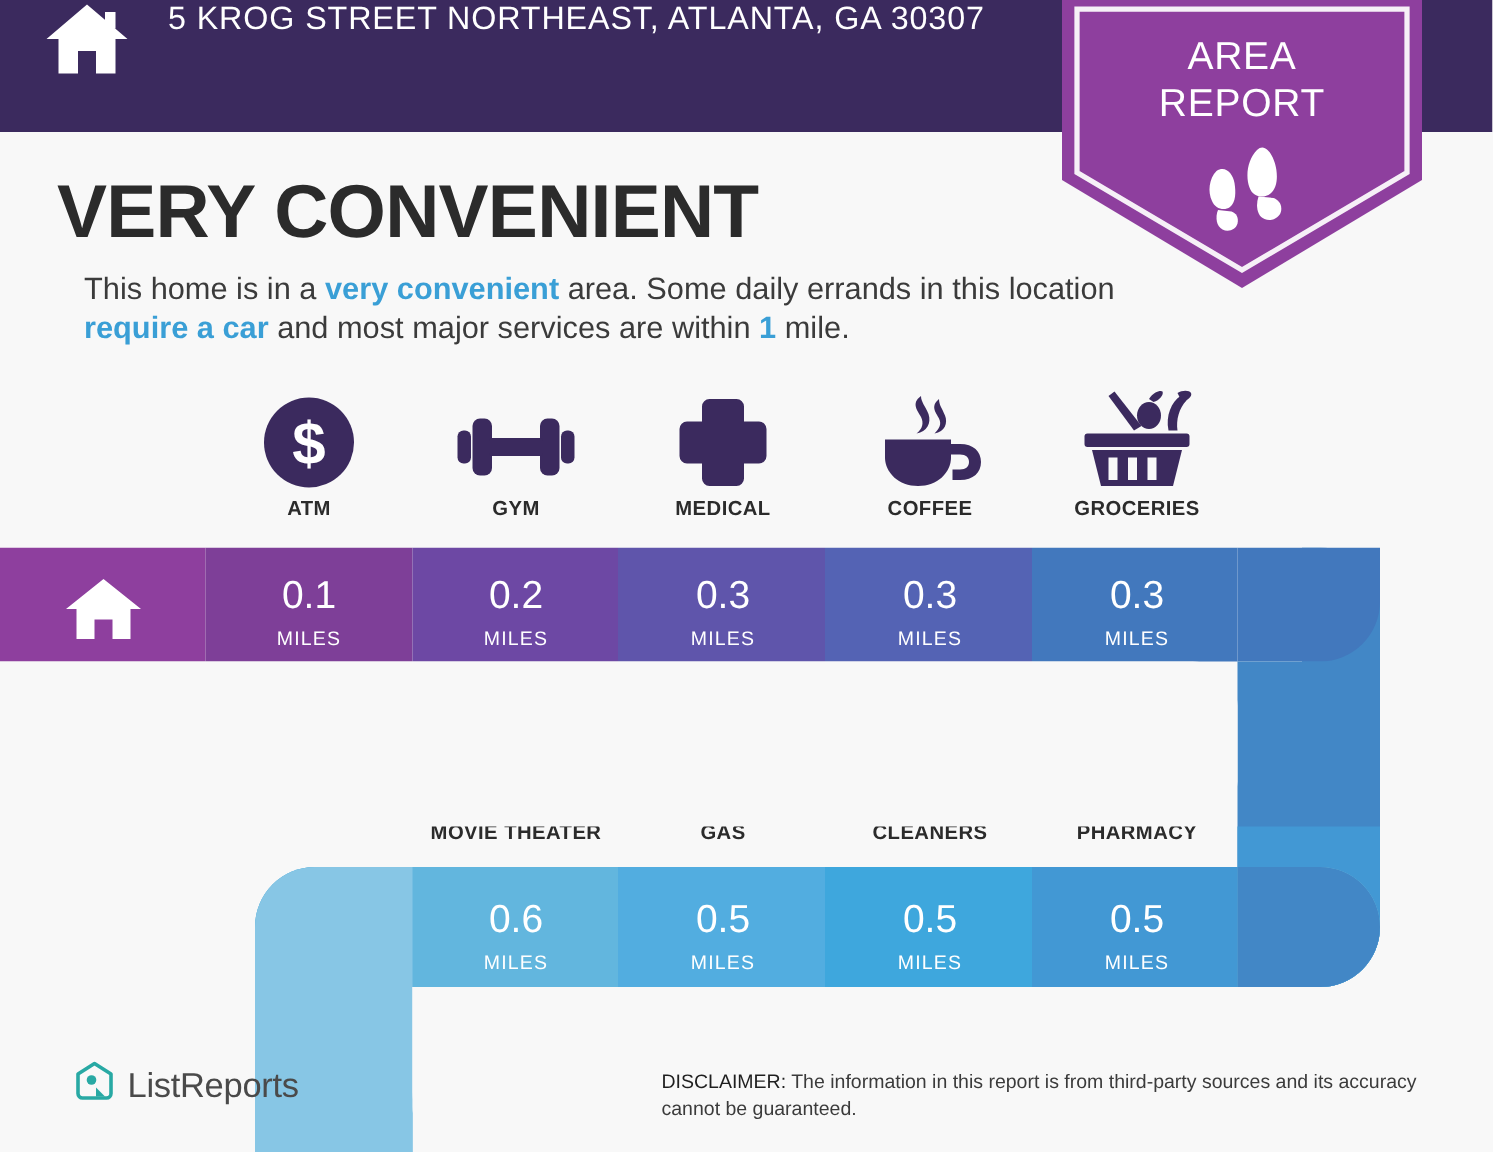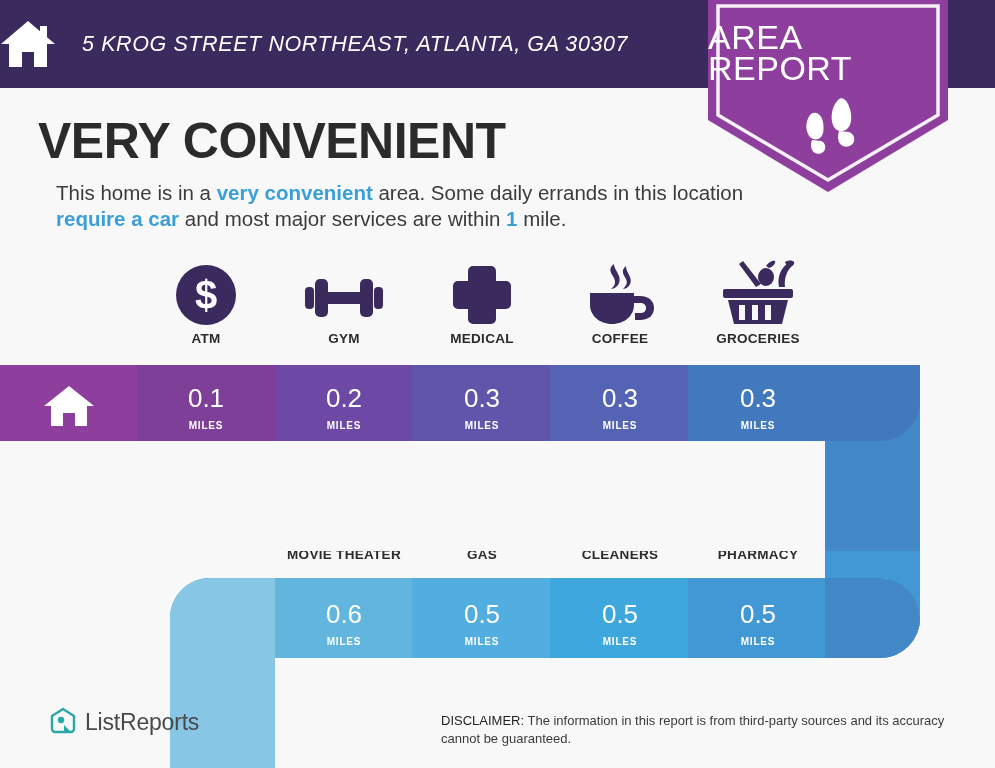--- a/index.html
+++ b/index.html
@@ -9,36 +9,36 @@
     font-family:"Liberation Sans","DejaVu Sans",sans-serif;
     overflow:hidden;position:relative;
   }
   .page{position:absolute;inset:0;background:#f8f8f8;overflow:hidden;}
 
   
   .header{
     position:absolute;left:0;top:0;width:995px;height:88px;
     background:#3b2a5e;
   }
-  .header-inner{display:flex;align-items:center;height:88px;font-style:italic;}
+  .header-inner{display:flex;height:88px;padding-left:30px;}
   .home-badge-icon{width:56px;height:52px;flex:0 0 auto;}
   .header-address{
     color:#ffffff;font-size:21.5px;letter-spacing:.6px;font-weight:400;
     margin-left:26px;white-space:nowrap;
   }
 
   
   .area-badge{
     position:absolute;left:708px;top:0;width:240px;height:192px;
     z-index:6;
   }
   .area-badge svg{display:block;}
   .area-badge-text{
-    position:absolute;left:0;top:22px;width:240px;text-align:left;
-    color:#fff;font-size:34px;line-height:31px;font-weight:400;letter-spacing:.5px;
+    position:absolute;left:0;top:22px;width:240px;text-align:center;
+    color:#fff;font-size:26px;line-height:31px;font-weight:400;letter-spacing:.5px;
     pointer-events:none;
   }
 
   
   .headline{
     position:absolute;left:38px;top:112px;
     font-size:50px;font-weight:bold;color:#2b2b2b;letter-spacing:-0.5px;
   }
   .description{
     position:absolute;left:56px;top:180px;width:690px;
@@ -65,21 +65,21 @@
   .ribbon svg{display:block;}
 
   .bar-labels{position:absolute;left:0;width:995px;height:76px;display:flex;z-index:4;}
   .bar-row-1{top:370px;}
   .bar-row-2{top:586px;}
   .bar-cell{
     width:138px;display:flex;flex-direction:column;
     align-items:center;justify-content:center;color:#fff;
   }
   .bar-value{font-size:26px;line-height:27px;font-weight:400;}
-  .bar-unit{font-size:10px;letter-spacing:.8px;margin-top:8px;font-weight:700;}
+  .bar-unit{font-size:13px;letter-spacing:.8px;margin-top:8px;font-weight:400;}
   .bar-spacer{flex:0 0 auto;}
   .house-cell{width:137px;display:flex;align-items:center;justify-content:center;}
 
   
   .footer-logo{
     position:absolute;left:38px;top:707px;display:flex;align-items:center;z-index:5;padding-left:12px;
   }
   .footer-logo-text{
     font-size:23px;color:#4a4a4a;margin-left:9px;letter-spacing:-.2px;
   }

